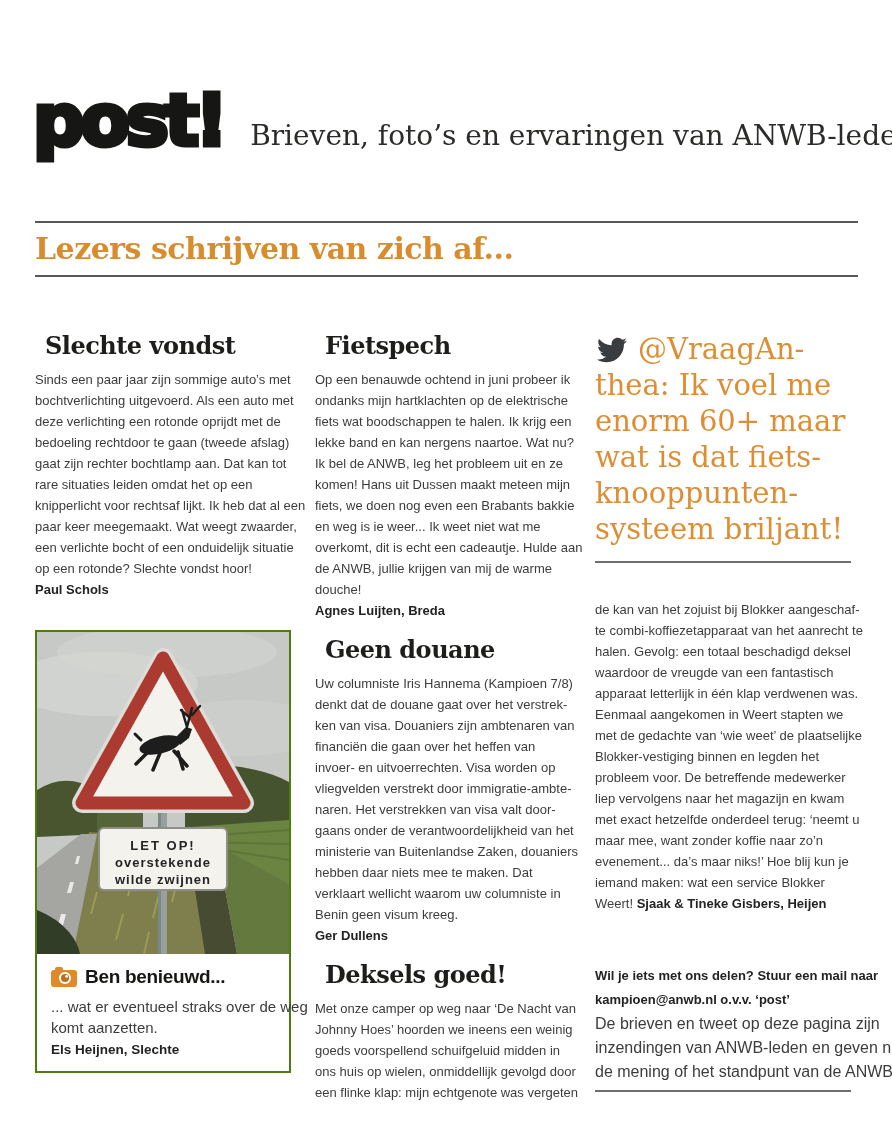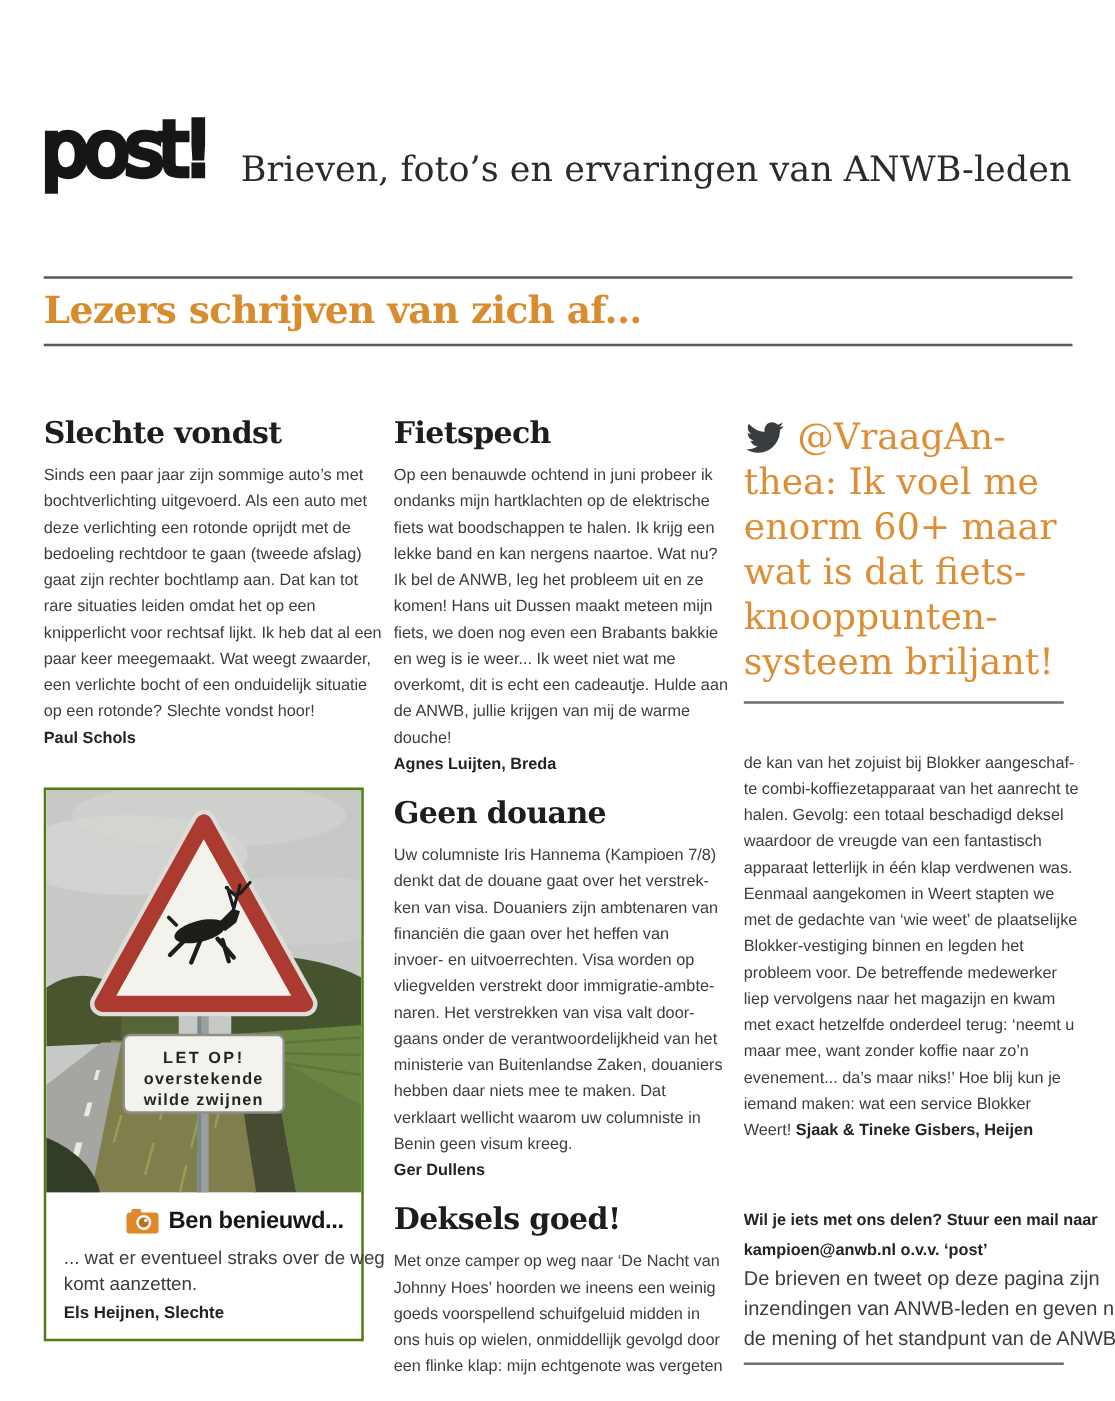--- a/index.html
+++ b/index.html
@@ -1,61 +1,61 @@
 <!DOCTYPE html>
 <html><head>
 <meta charset="utf-8">
 <style>
   html,body{margin:0;padding:0;background:#ffffff;}
   .page{position:relative;width:892px;height:1121px;background:#fff;overflow:hidden;
         font-family:"Liberation Sans",sans-serif;color:#3c3c3c;}
 
   
   .masthead{position:absolute;left:33px;top:72px;display:flex;align-items:flex-end;}
-  .logo{font-family:"DejaVu Sans",sans-serif;font-weight:normal;font-size:60px;line-height:96px;
+  .logo{font-family:"DejaVu Sans",sans-serif;font-weight:bold;font-size:72px;line-height:96px;
         color:#161614;letter-spacing:-4px;-webkit-text-stroke:5px #161614;}
   .subtitle{font-family:"DejaVu Serif",serif;font-size:28px;color:#2b2b29;
             margin-left:26px;padding-bottom:16px;white-space:pre;}
 
   
   .section-header{position:absolute;left:35px;right:34px;top:221px;}
   .rule{height:2px;background:#59585a;border:0;margin:0;}
   .section-title{font-family:"DejaVu Serif",serif;font-weight:bold;font-size:30px;line-height:52px;
                  color:#d98c2e;margin:0;letter-spacing:-0.5px;}
 
   
   .col{position:absolute;top:331px;}
   .col1{left:35px;width:258px;}
   .col2{left:315px;width:258px;}
   .col3{left:595px;width:263px;}
 
   .article{margin:0 0 14px 0;}
   .article h2{font-family:"DejaVu Serif",serif;font-weight:bold;font-size:24px;line-height:30px;
-              color:#1d1d1b;margin:0 0 8px 0;letter-spacing:-0.5px;}
+              color:#1d1d1b;margin:0 0 8px 10px;letter-spacing:-0.5px;}
   .body-text{font-size:13px;line-height:21px;margin:0;white-space:pre;color:#3c3c3c;}
   .author{font-size:13px;line-height:21px;font-weight:bold;color:#232323;margin:0;}
   .author-inline{font-weight:bold;color:#232323;}
 
   
   .tweet{margin:0;}
   .tweet-text{font-family:"DejaVu Serif",serif;font-size:29px;line-height:36px;
               color:#dd8d33;white-space:pre;}
   .tweet .bird{float:left;margin:4px 9px 0 0;}
   .divider{height:2px;background:#6f6f6f;border:0;margin:14px 0 0 0;width:256px;}
   .cont{margin-top:36px;}
   .footer-note{margin-top:50px;}
   .footer-bold{font-size:13px;line-height:24px;font-weight:bold;color:#232323;margin:0;white-space:pre;}
   .footer-text{font-size:16px;line-height:24px;color:#3c3c3c;margin:0;white-space:pre;}
   .bottom-rule{margin-top:6px;}
 
   
   .photo-box{margin-top:30px;border:2px solid #4d7c0f;width:252px;background:#fff;}
   .photo-box svg.photo{display:block;}
   .caption{padding:12px 14px 10px 14px;}
-  .caption-head{display:flex;align-items:center;gap:8px;margin-bottom:8px;justify-content:flex-end;}
+  .caption-head{display:flex;align-items:center;gap:8px;margin-bottom:8px;}
   .caption-title{font-size:19px;font-weight:bold;color:#161614;letter-spacing:-0.3px;}
   .caption-text{font-size:15px;line-height:21px;margin:0;white-space:pre;color:#3c3c3c;}
   .caption-author{font-size:13.5px;line-height:23px;font-weight:bold;color:#232323;margin:0;}
 </style>
 </head>
 <body>
 
 <div class="page">
 
   <div class="masthead">

